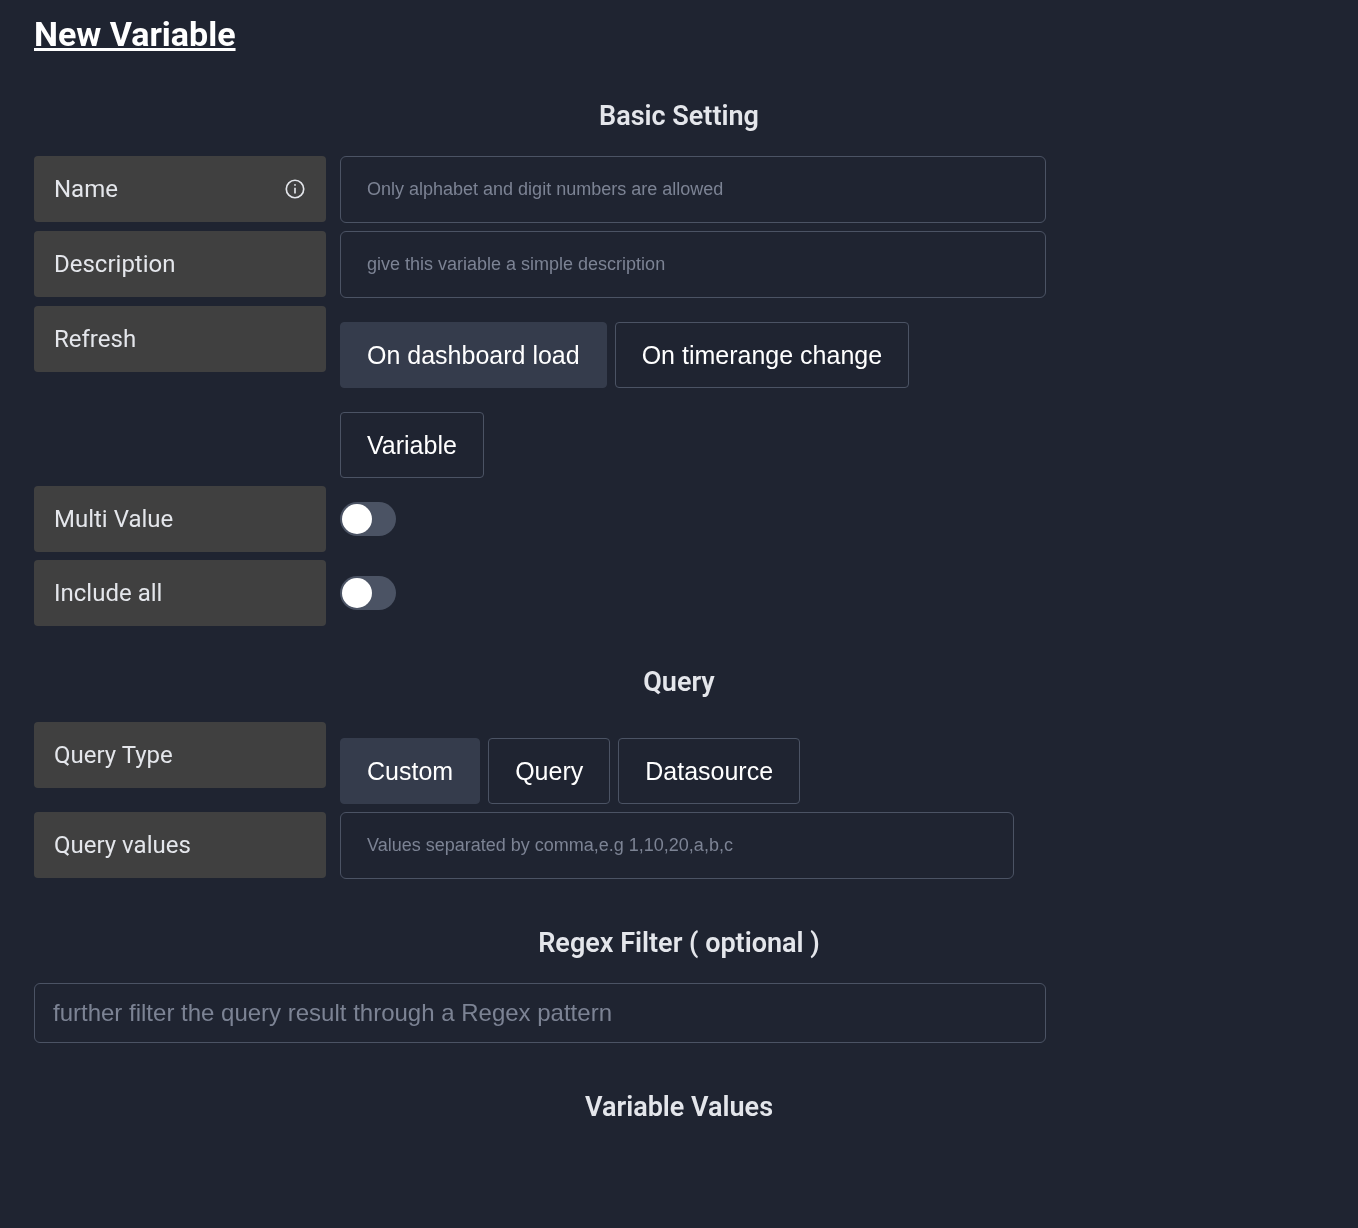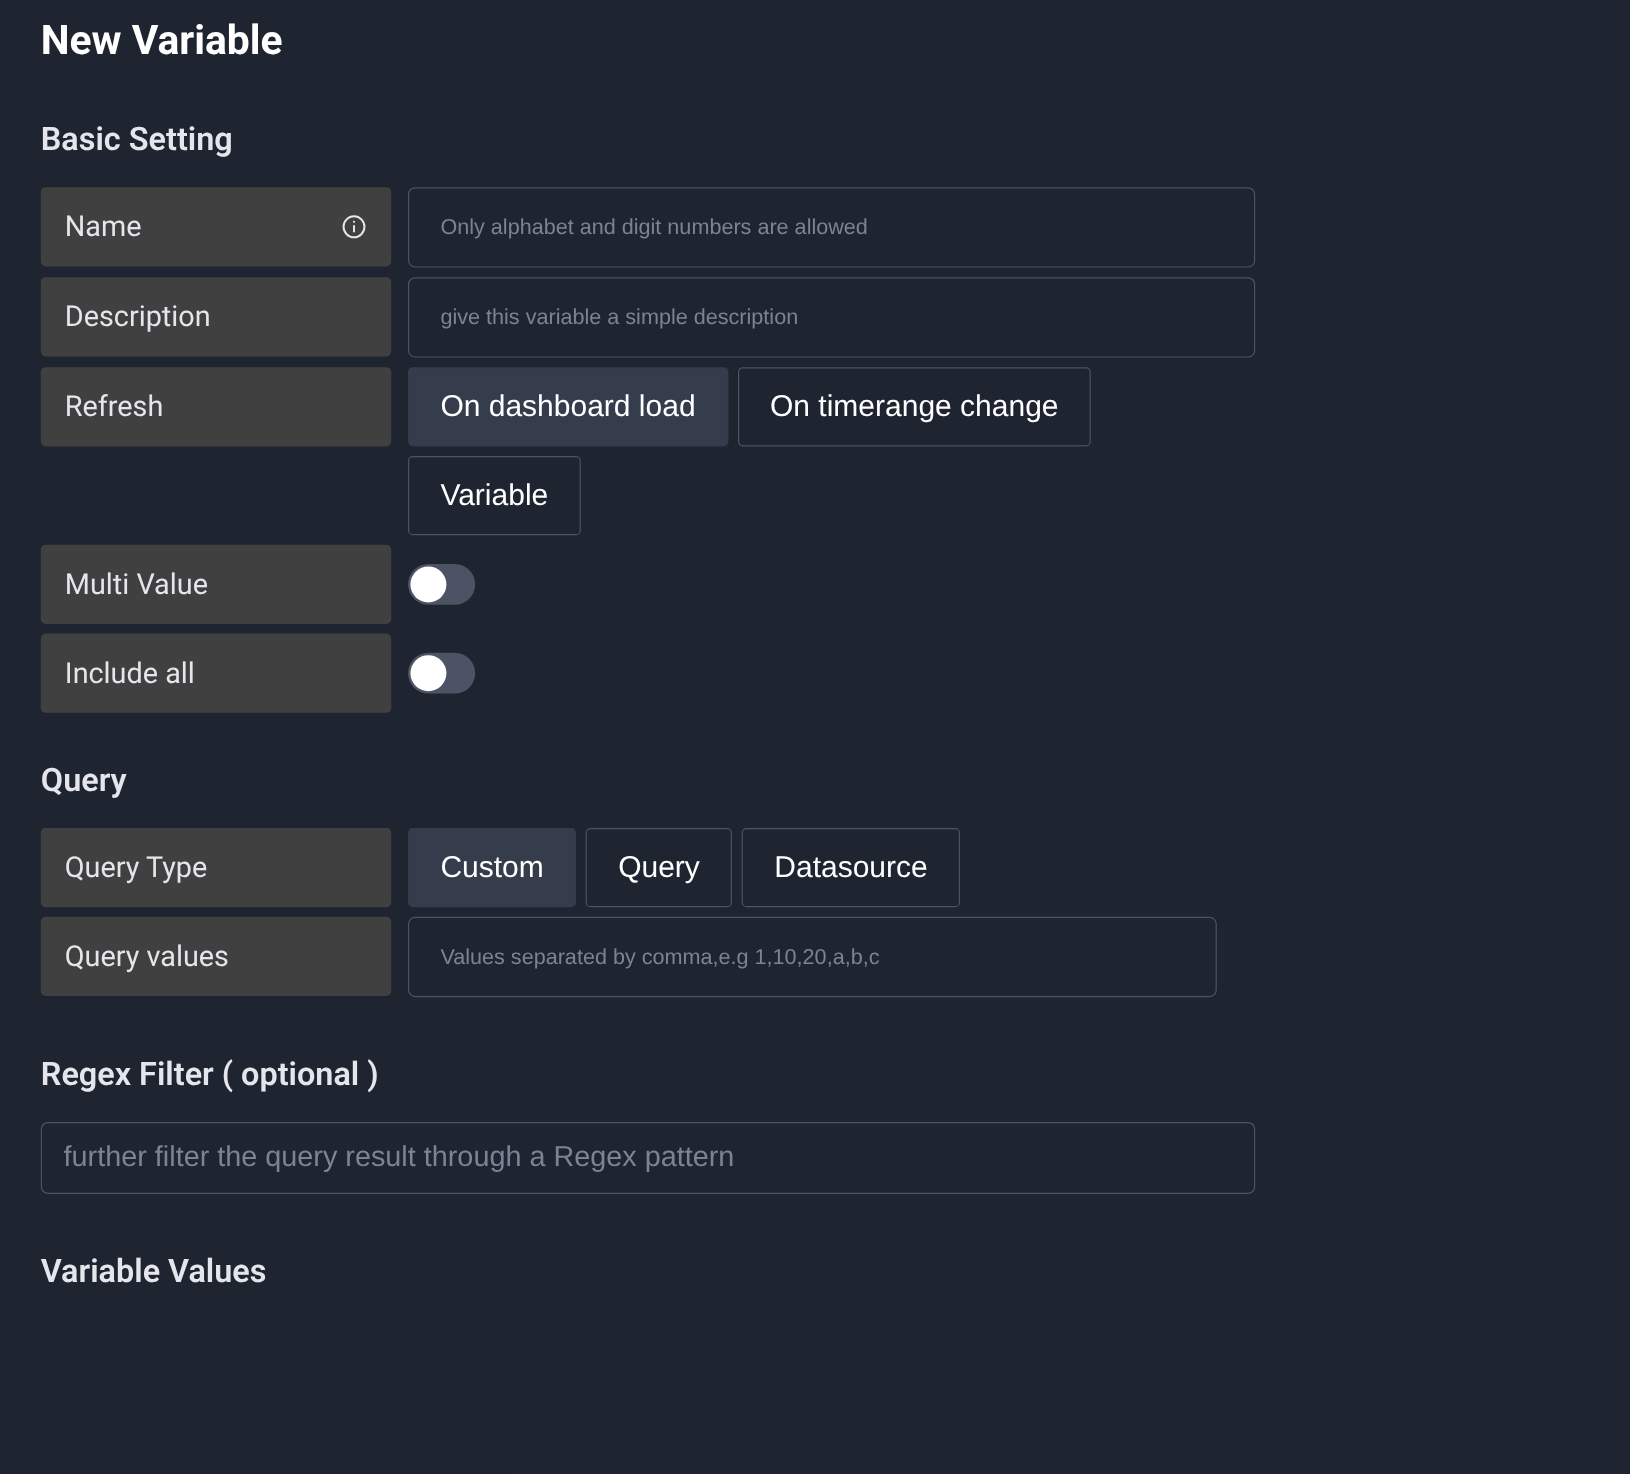--- a/index.html
+++ b/index.html
@@ -9,26 +9,28 @@
     font-family: -apple-system, BlinkMacSystemFont, "Segoe UI", Roboto, "Helvetica Neue", Arial, sans-serif;
     padding: 0 34px 40px 34px;
     width: 1358px;
   }
   .page-title {
     font-size: 34px;
     font-weight: 700;
     color: #fff;
     padding-top: 14px;
     margin-bottom: 46px;
+    text-decoration: underline;
   }
   .section-title {
     font-size: 27px;
     font-weight: 600;
     color: #e4e6eb;
     margin-bottom: 24px;
+    text-align: center;
   }
   .section-title.spaced-top { margin-top: 40px; }
   .section-title.spaced-top-lg { margin-top: 48px; }
   .form-row {
     display: flex;
     align-items: flex-start;
     gap: 14px;
     margin-bottom: 8px;
   }
   .label-cell {
@@ -85,20 +87,21 @@
     padding: 0 26px;
     font-size: 25px;
     font-weight: 500;
     color: #fff;
     background: transparent;
     border: 1.5px solid #4b5364;
     border-radius: 4px;
     cursor: pointer;
     display: inline-flex;
     align-items: center;
+    margin-top: 16px;
   }
   .opt-btn.active {
     background: #353c4c;
     border-color: #353c4c;
   }
   .toggle {
     position: relative;
     width: 56px;
     height: 34px;
     background: #4b5364;

